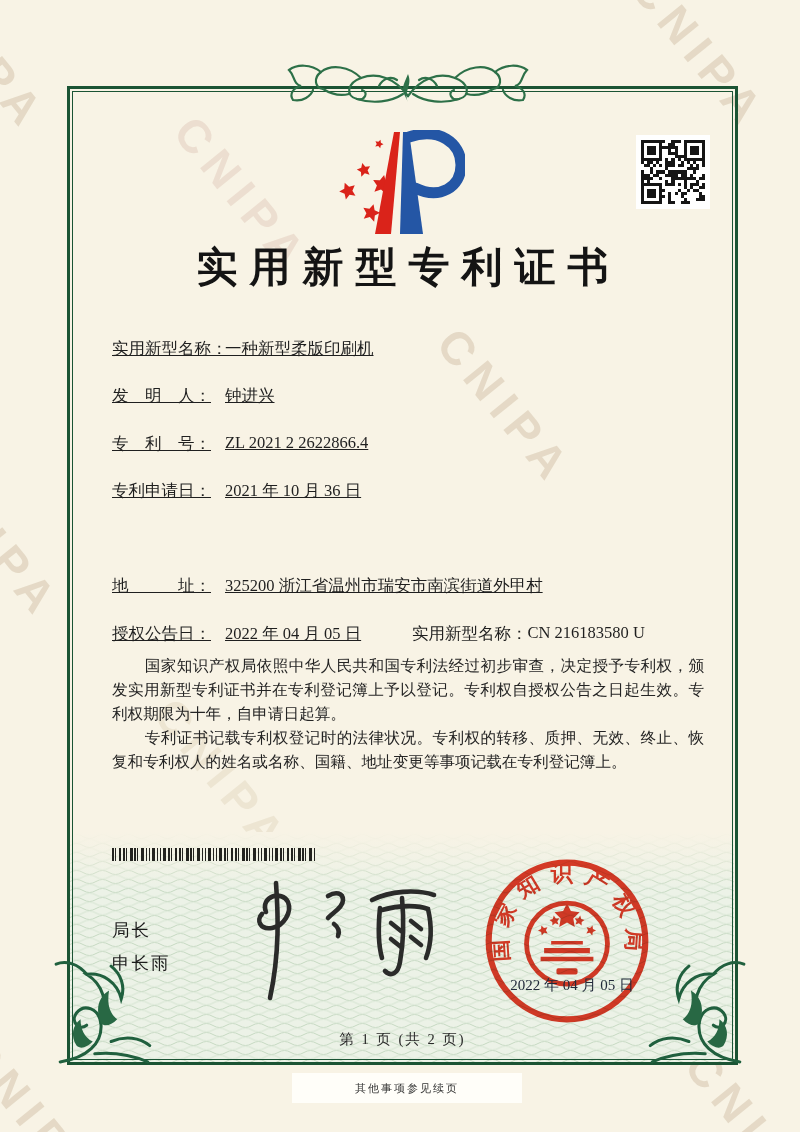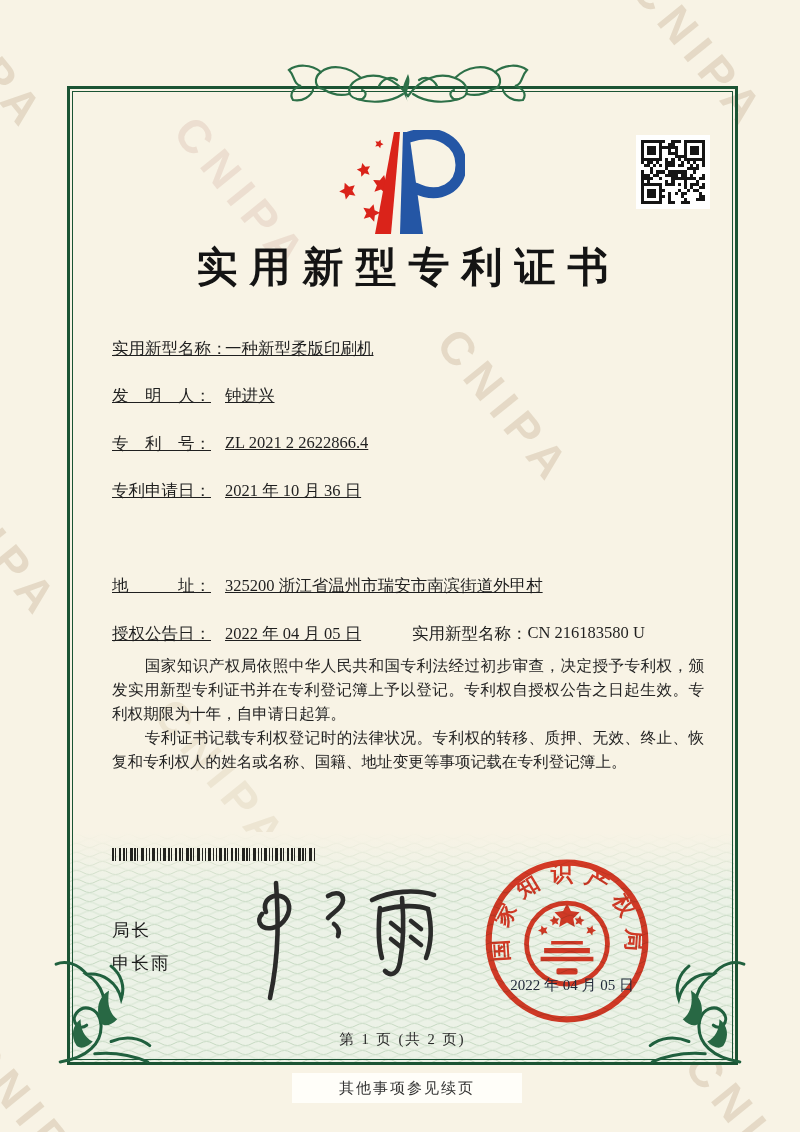--- a/index.html
+++ b/index.html
@@ -47,21 +47,21 @@
   .signer{left:112px;font-size:17.5px;color:#1c1c1c;letter-spacing:2px;}
   .sig{left:230px;top:878px;z-index:5;}
 
   .seal{left:479px;top:853px;z-index:5;opacity:.94;mix-blend-mode:multiply;}
   .seal-date{left:497px;top:976px;width:150px;text-align:center;z-index:6;
              font-size:15px;color:#212a3a;white-space:nowrap;}
 
   .page-info{left:67px;top:1030px;width:671px;text-align:center;font-size:14.5px;
              letter-spacing:2px;color:#2a2a2a;}
   .note-box{left:292px;top:1073px;width:230px;height:30px;line-height:30px;background:#fffef9;
-            text-align:center;font-size:15px;letter-spacing:2px;color:#333;z-index:4;}
+            text-align:center;font-size:11px;letter-spacing:2px;color:#333;z-index:4;}
 
   .qr{left:636px;top:135px;width:64px;height:64px;background:#fff;padding:5px;z-index:4;}
   .qr-grid{display:grid;width:64px;height:64px;
            grid-template-rows:repeat(21,1fr);grid-template-columns:repeat(21,1fr);}
   .qr-grid div{background:#151515;}
 
   .logo{left:333px;top:130px;z-index:4;}
   .ornament{left:283px;top:56px;z-index:4;}
   .corner{z-index:4;}
 </style>

